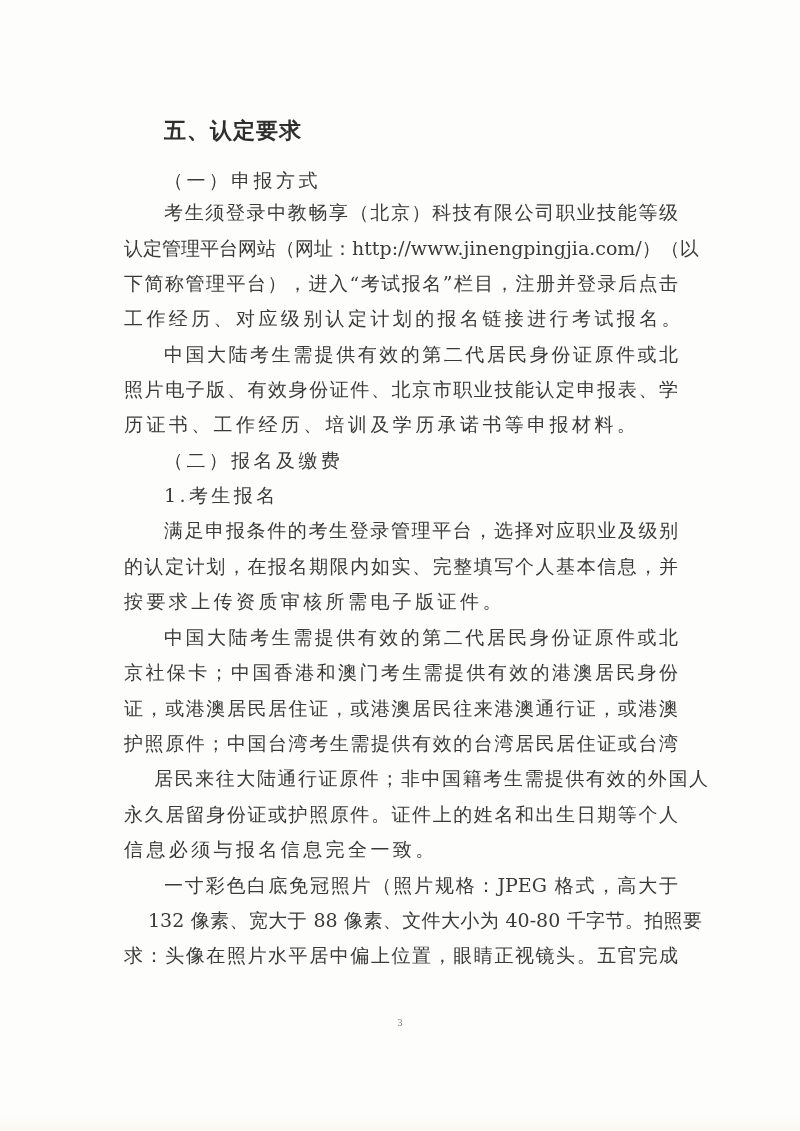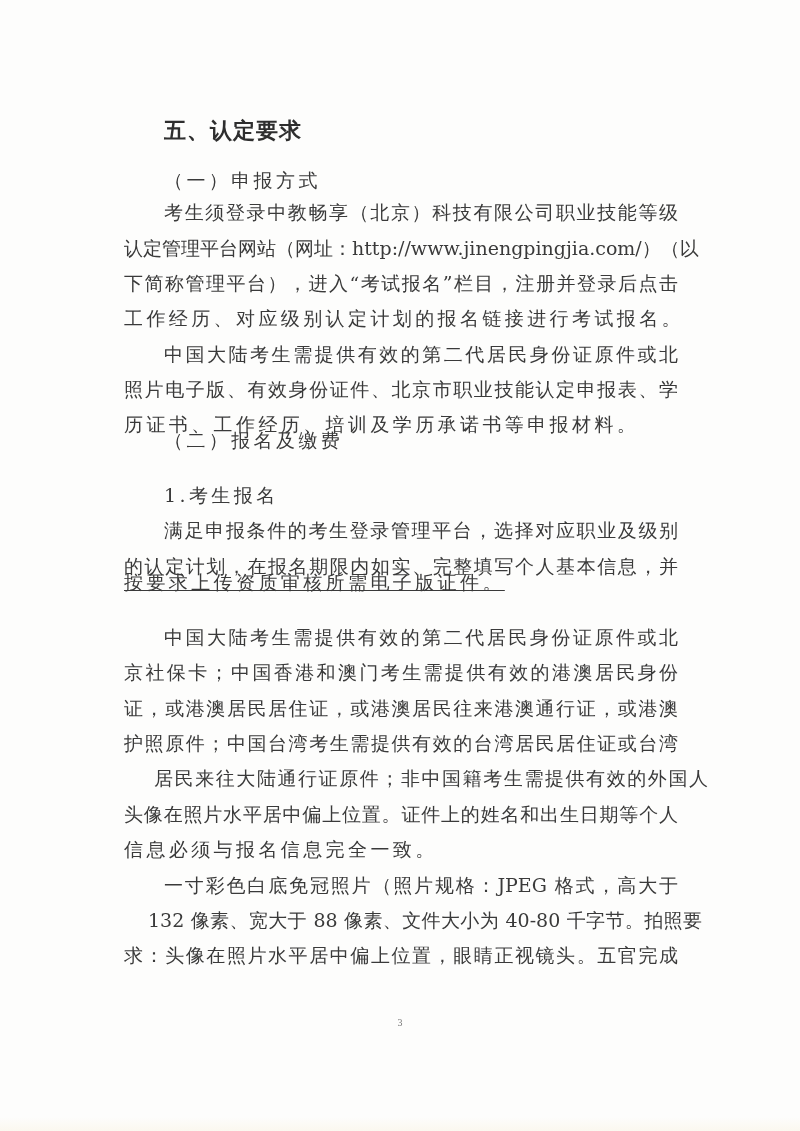--- a/index.html
+++ b/index.html
@@ -72,36 +72,36 @@
     <div class="line justify" style="top:271px;">下简称管理平台），进入“考试报名”栏目，注册并登录后点击</div>
     <div class="line" style="top:306px;">工作经历、对应级别认定计划的报名链接进行考试报名。</div>
   </div>
 
   <div>
     <div class="line indent justify" style="top:342px;">中国大陆考生需提供有效的第二代居民身份证原件或北</div>
     <div class="line justify" style="top:377px;">照片电子版、有效身份证件、北京市职业技能认定申报表、学</div>
     <div class="line" style="top:412px;">历证书、工作经历、培训及学历承诺书等申报材料。</div>
   </div>
 
-  <div class="line indent" style="top:428px;text-align:center;">（二）报名及缴费</div>
+  <div class="line indent" style="top:448px;text-align:center;">（二）报名及缴费</div>
   <div class="line indent" style="top:483px;">1.考生报名</div>
 
   <div>
     <div class="line indent justify" style="top:518px;">满足申报条件的考生登录管理平台，选择对应职业及级别</div>
     <div class="line justify" style="top:554px;">的认定计划，在报名期限内如实、完整填写个人基本信息，并</div>
-    <div class="line" style="top:570px;text-decoration:underline;">按要求上传资质审核所需电子版证件。</div>
+    <div class="line" style="top:589px;">按要求上传资质审核所需电子版证件。</div>
   </div>
 
   <div>
     <div class="line indent justify" style="top:625px;">中国大陆考生需提供有效的第二代居民身份证原件或北</div>
     <div class="line justify" style="top:660px;">京社保卡；中国香港和澳门考生需提供有效的港澳居民身份</div>
     <div class="line justify" style="top:696px;">证，或港澳居民居住证，或港澳居民往来港澳通行证，或港澳</div>
     <div class="line justify" style="top:731px;">护照原件；中国台湾考生需提供有效的台湾居民居住证或台湾</div>
     <div class="line justify" style="top:766px;margin-left:30px;">居民来往大陆通行证原件；非中国籍考生需提供有效的外国人</div>
-    <div class="line justify" style="top:802px;">头像在照片水平居中偏上位置。证件上的姓名和出生日期等个人</div>
+    <div class="line justify" style="top:802px;">永久居留身份证或护照原件。证件上的姓名和出生日期等个人</div>
     <div class="line" style="top:837px;">信息必须与报名信息完全一致。</div>
   </div>
 
   <div>
     <div class="line indent justify" style="top:873px;">一寸彩色白底免冠照片（照片规格：JPEG 格式，高大于</div>
     <div class="line justify" style="top:908px;margin-left:24px;">132 像素、宽大于 88 像素、文件大小为 40-80 千字节。拍照要</div>
     <div class="line justify" style="top:943px;">求：头像在照片水平居中偏上位置，眼睛正视镜头。五官完成</div>
   </div>
 </div>
 

